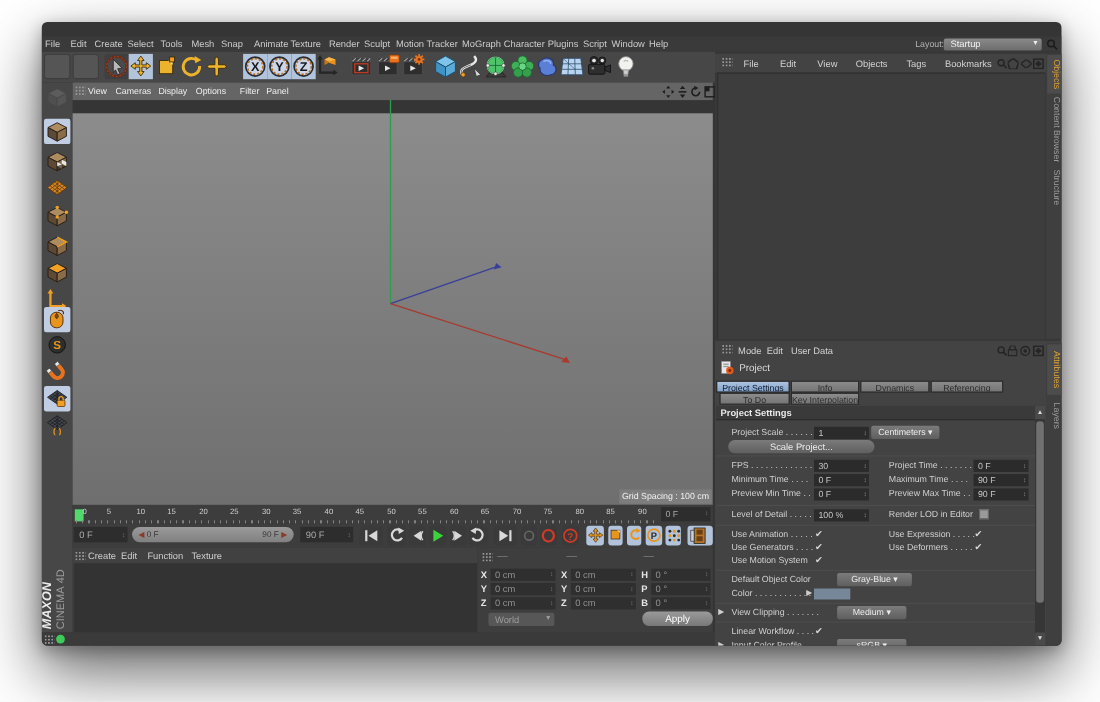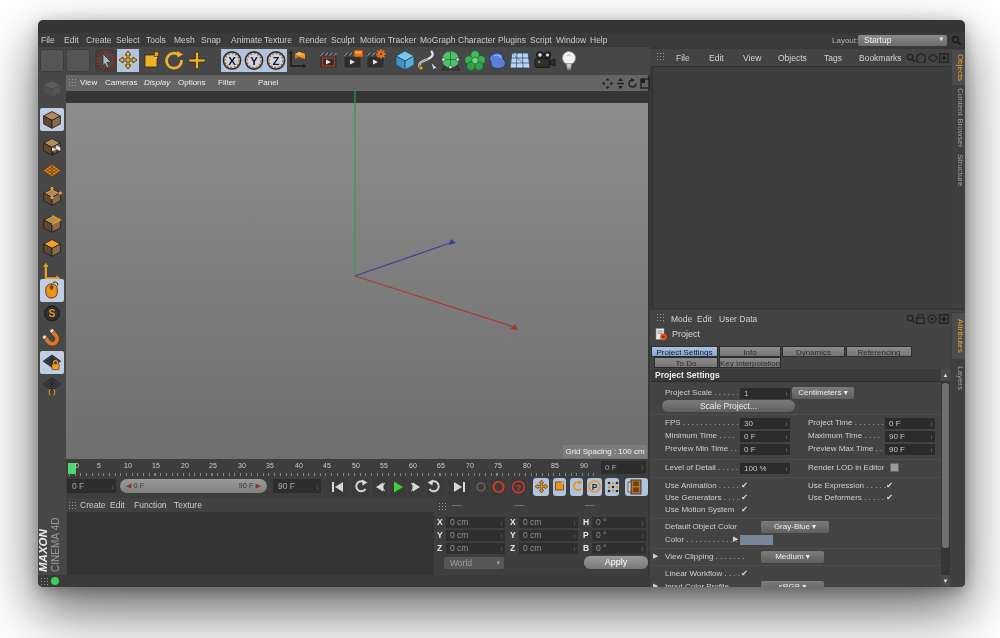--- a/index.html
+++ b/index.html
@@ -438,24 +438,24 @@
         </div>
       </div>
   <div style="position:absolute; left:12px; top:539px; width:13px; height:13px; transform:rotate(-90deg); transform-origin:0 100%; color:#ececec; font-weight:bold; font-style:italic; font-size:11.5px; white-space:nowrap;">MAXON</div>
   <div style="position:absolute; left:24px; top:540px; width:12px; height:12px; transform:rotate(-90deg); transform-origin:0 100%; color:#9c9c9c; font-size:10px; white-space:nowrap;">CINEMA&nbsp;4D</div>
 
   <div id="viewport">
     <div id="vpmenu">
       <span style="left:2px;" class="grip"></span>
       <span style="left:14px;">View</span>
       <span style="left:39px;">Cameras</span>
-      <span style="left:78px;font-style:italic;">Display</span>
+      <span style="left:78px;">Display</span>
       <span style="left:112px;">Options</span>
       <span style="left:152px;">Filter</span>
-      <span style="left:180px;padding-left:12px;">Panel</span>
+      <span style="left:164px;padding-left:12px;">Panel</span>
       <svg class="icn" style="left:536px; top:3px;" width="11" height="11" viewBox="0 0 11 11">
             <path d="M5.5 0 L7.5 2.5 L3.5 2.5 Z M5.5 11 L3.5 8.5 L7.5 8.5 Z M0 5.5 L2.5 3.5 L2.5 7.5 Z M11 5.5 L8.5 7.5 L8.5 3.5 Z" fill="#1e1e1e"></path>
           </svg>
       <svg class="icn" style="left:549px; top:3px;" width="11" height="11" viewBox="0 0 11 11">
             <path d="M5.5 0 L8 3 L3 3 Z M5.5 11 L3 8 L8 8 Z" fill="#1e1e1e"></path>
             <rect x="2" y="4.8" width="7" height="1.4" fill="#1e1e1e"></rect>
           </svg>
       <svg class="icn" style="left:561px; top:3px;" width="11" height="11" viewBox="0 0 11 11">
             <path d="M9 5.5 A3.5 3.5 0 1 1 5.5 2" fill="none" stroke="#1e1e1e" stroke-width="1.5"></path>
             <path d="M4 0 L8 2 L4.5 4 Z" fill="#1e1e1e"></path>

